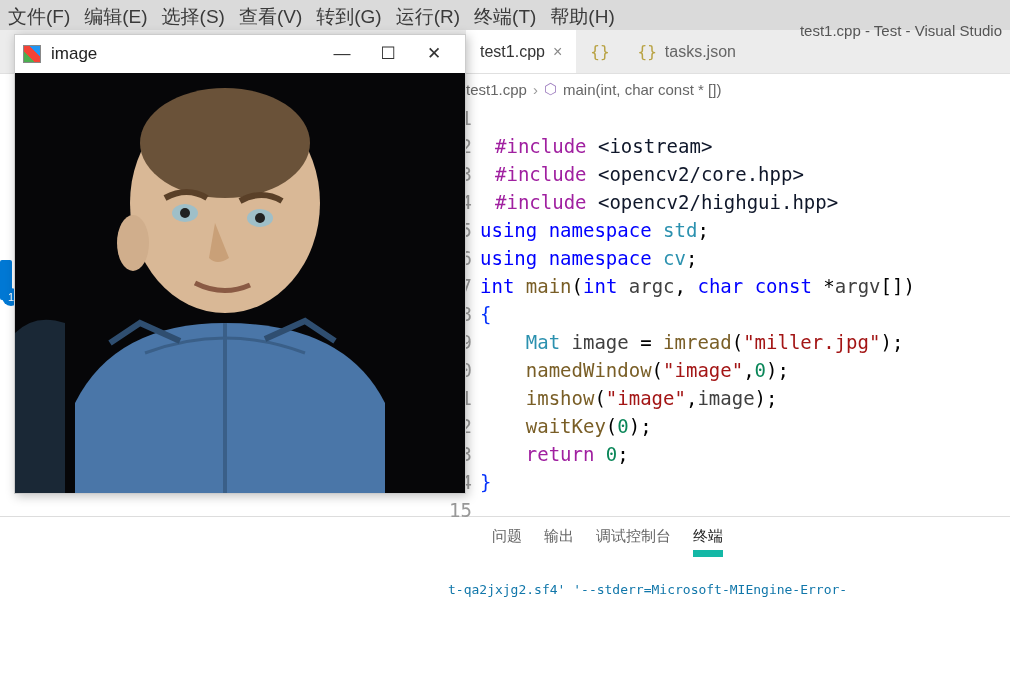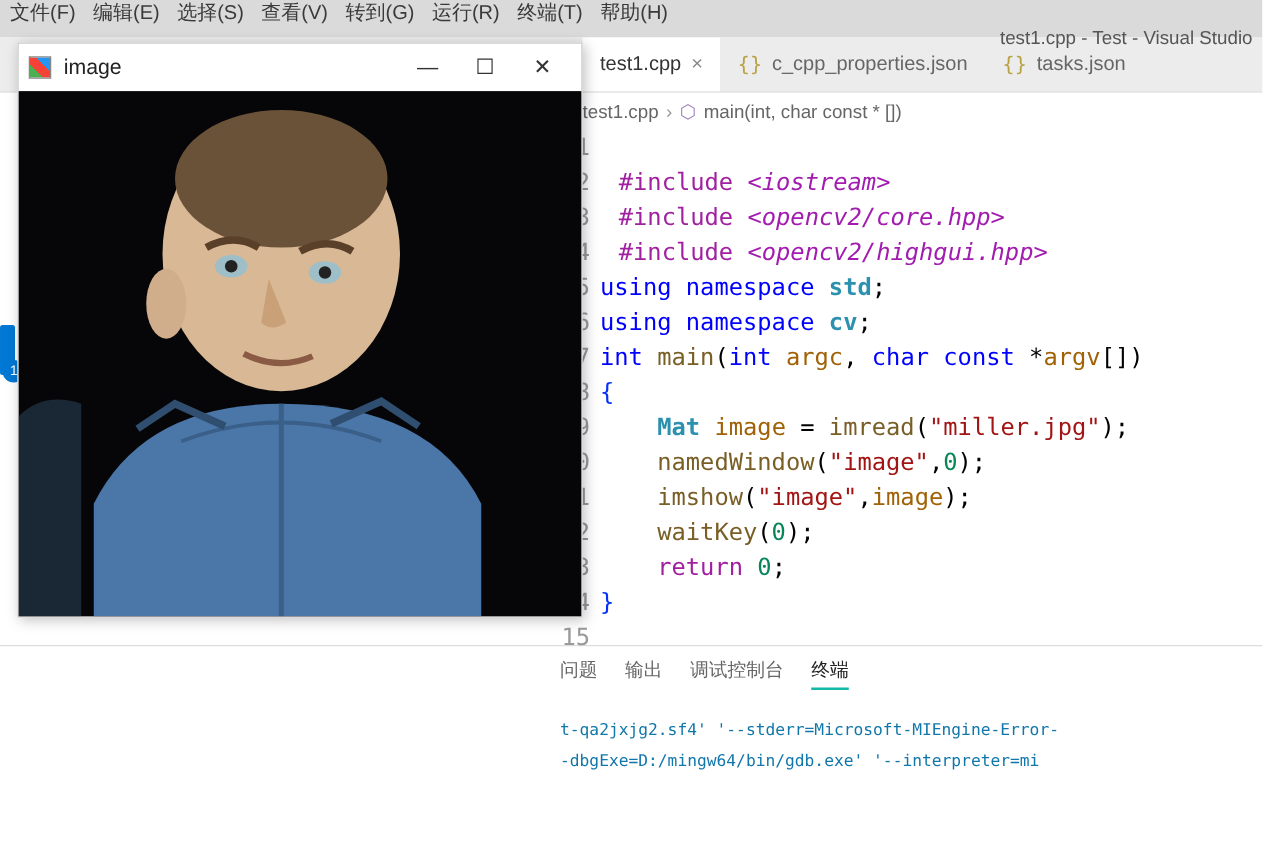--- a/index.html
+++ b/index.html
@@ -1,43 +1,43 @@
 <!DOCTYPE html>
 <html><head>
 <meta charset="utf-8">
 <style>
 * { margin: 0; padding: 0; box-sizing: border-box; }
 body { font-family: "Segoe UI", -apple-system, sans-serif; font-size: 16px; background: #fff; width: 1010px; height: 682px; overflow: hidden; position: relative; }
-.menubar { background: #dadada; color: #3a3a3a; height: 30px; display: flex; align-items: flex-start; padding: 0 8px; gap: 14px; font-size: 16px; }
+.menubar { background: #dadada; color: #3a3a3a; height: 30px; display: flex; align-items: flex-end; padding: 0 8px; gap: 14px; font-size: 19px; }
 .menubar span { cursor: default; }
 .app-title { position: absolute; right: 8px; top: 22px; color: #555; font-size: 15px; }
 .tabbar { display: flex; background: #ececec; height: 44px; border-bottom: 1px solid #e0e0e0; padding-left: 466px; }
 .tab { display: flex; align-items: center; padding: 0 14px; gap: 8px; font-size: 16px; color: #666; position: relative; }
 .tab.active { background: #fff; color: #333; }
 .tab .json-brace { color: #b8a243; font-family: monospace; }
 .tab .close-x { color: #888; font-size: 16px; }
 .breadcrumb { display: flex; align-items: center; height: 30px; padding-left: 466px; gap: 6px; font-size: 15px; color: #666; }
 .breadcrumb .bc-sep { color: #999; }
 .breadcrumb .cube-icon { color: #a080c0; }
 .editor { display: flex; background: #fff; height: 412px; }
 .gutter { width: 36px; text-align: right; padding-right: 8px; color: #999; font-family: Consolas, monospace; font-size: 19px; line-height: 28px; margin-left: 444px; }
 .code { font-family: Consolas, monospace; font-size: 19px; line-height: 28px; white-space: pre; }
 .kw-preproc { color: #a020a0; margin-left: 15px; }
-.kw-include { color: #a21caf; font-style: italic; }
+.kw-include { color: #0f172a; }
 .kw-blue { color: #0000ff; }
-.kw-type { color: #2b91af; font-weight: bold; }
+.kw-type { color: #2b91af; }
 .kw-func { color: #795e26; text-align: center; }
 .kw-str { color: #a31515; }
 .kw-num { color: #098658; }
-.kw-ident { color: #a16207; text-align: center; }
+.kw-ident { color: #404040; text-align: center; }
 .kw-ctrl { color: #a020a0; }
 .kw-paren { color: #0431fa; }
 .panel { border-top: 1px solid #ddd; padding: 10px 0 0 444px; }
-.panel-tabs { display: flex; gap: 22px; font-size: 15px; color: #666; padding-left: 4px; }
-.panel-tabs .ptab.active { color: #222; border-bottom: 2px solid #14b8a6; padding-bottom: 4px; }
+.panel-tabs { display: flex; gap: 22px; font-size: 15px; color: #666; padding-left: 4px; margin-left: 44px; }
+.panel-tabs .ptab.active { color: #222; border-bottom: 7px solid #14b8a6; padding-bottom: 4px; }
 .terminal { font-family: Consolas, monospace; font-size: 13px; line-height: 25px; color: #1177aa; padding: 20px 4px 0 4px; white-space: pre; }
 
 .imgwin { position: absolute; top: 34px; left: 14px; width: 452px; background: #fff; box-shadow: 2px 2px 10px rgba(0,0,0,.25); border: 1px solid #ccc; }
 .imgwin-title { display: flex; align-items: center; height: 38px; padding: 0 8px; }
 .imgwin-title .ticon { width: 18px; height: 18px; border: 1px solid #888; margin-right: 10px; display: inline-block; background: linear-gradient(45deg,#4caf50 33%,#f44336 33% 66%,#2196f3 66%); }
 .imgwin-title .ttext { flex: 1; font-size: 17px; color: #222; }
 .imgwin-title .wctl { width: 46px; text-align: center; font-size: 17px; color: #333; line-height: 38px; }
 .imgwin-body { width: 450px; height: 420px; background: #050507; display: flex; align-items: center; justify-content: center; }
 .imgwin-body svg { width: 100%; height: 100%; }
 .vbar { position: absolute; left: 0; top: 260px; width: 12px; height: 40px; background: #0078d4; border-radius: 2px; }
@@ -58,21 +58,20 @@
 </div>
 <div class="app-title">test1.cpp - Test - Visual Studio</div>
 
 <div class="tabbar">
   <div class="tab active">
     <span>test1.cpp</span>
     <span class="close-x">×</span>
   </div>
   <div class="tab">
     <span class="json-brace">{}</span>
-    <span>c_cpp_properties.json</span>
   </div>
   <div class="tab">
     <span class="json-brace">{}</span>
     <span>tasks.json</span>
   </div>
 </div>
 
 <div class="breadcrumb">
   <span>test1.cpp</span>
   <span class="bc-sep">›</span>
@@ -116,21 +115,21 @@
   </div>
 </div>
 
 <div class="panel">
   <div class="panel-tabs">
     <span class="ptab">问题</span>
     <span class="ptab">输出</span>
     <span class="ptab">调试控制台</span>
     <span class="ptab active">终端</span>
   </div>
-  <div class="terminal"><div>t-qa2jxjg2.sf4' '--stderr=Microsoft-MIEngine-Error-</div><div>-dbgExe=D:/mingw64/bin/gdb.exe' '--interpreter=mi</div></div>
+  <div class="terminal"><div>t-qa2jxjg2.sf4' '--stderr=Microsoft-MIEngine-Error-</div></div>
 </div>
 
 <div class="vbar"></div>
 <div class="badge">1</div>
 
 <div class="imgwin">
   <div class="imgwin-title">
     <span class="ticon"></span>
     <span class="ttext">image</span>
     <span class="wctl">—</span>

